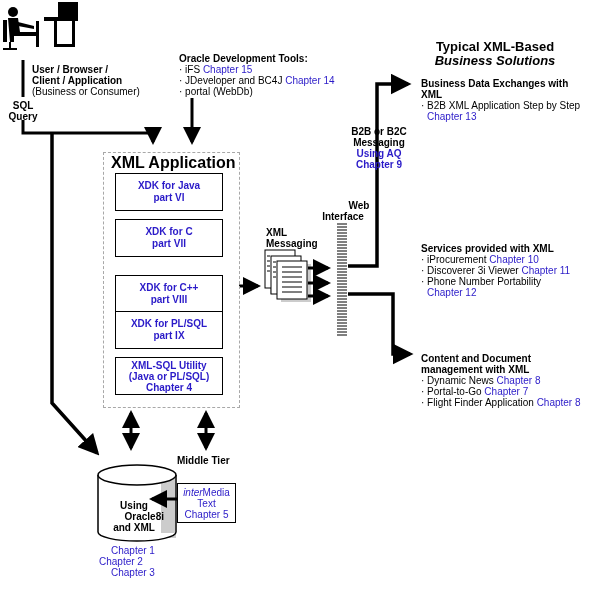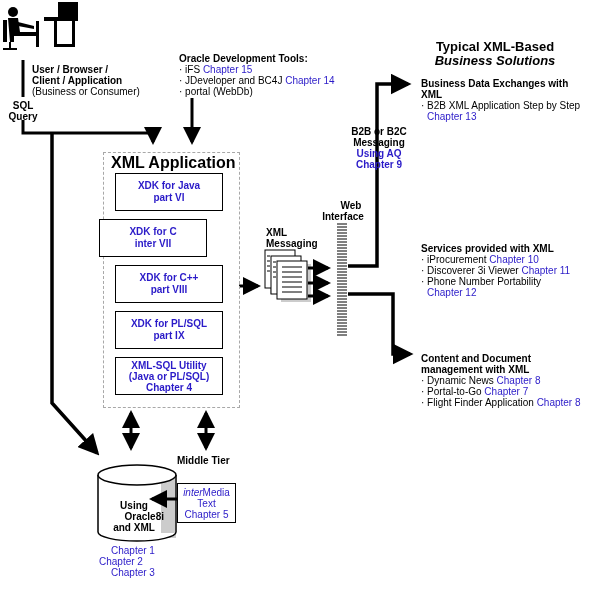--- a/index.html
+++ b/index.html
@@ -152,42 +152,42 @@
 <div class="t bullet" style="left:179px;top:64px;"><span>iFS</span> <span class="link">Chapter 15</span></div>
 <div class="t bullet" style="left:179px;top:75px;"><span>JDeveloper and BC4J</span> <span class="link">Chapter 14</span></div>
 <div class="t bullet" style="left:179px;top:86px;"><span>portal (WebDb)</span></div>
 
 <div class="dashed" style="left:103px;top:152px;width:135px;height:254px;"></div>
 <div class="t b" style="left:111px;top:156px;font-size:16px;line-height:13px;">XML Application</div>
 <div class="box" style="left:115px;top:173px;width:106px;height:36px;">
   <span>XDK for Java</span>
   <span>part VI</span>
 </div>
-<div class="box" style="left:99px;top:219px;width:106px;height:36px;">
+<div class="box" style="left:115px;top:219px;width:106px;height:36px;">
   <span>XDK for C</span>
-  <span>inter VII</span>
-</div>
-<div class="box" style="left:115px;top:265px;width:106px;height:36px;">
+  <span>part VII</span>
+</div>
+<div class="box" style="left:115px;top:275px;width:106px;height:36px;">
   <span>XDK for C++</span>
   <span>part VIII</span>
 </div>
 <div class="box" style="left:115px;top:311px;width:106px;height:36px;">
   <span>XDK for PL/SQL</span>
   <span>part IX</span>
 </div>
 <div class="box" style="left:115px;top:357px;width:106px;height:36px;line-height:11px;">
   <span>XML-SQL Utility</span>
   <span>(Java or PL/SQL)</span>
   <span>Chapter 4</span>
 </div>
 
 <div class="t b" style="left:266px;top:227px;">XML</div>
 <div class="t b" style="left:266px;top:238px;">Messaging</div>
 
-<div class="t b c" style="left:326px;top:200px;width:50px;">Web</div>
+<div class="t b c" style="left:334px;top:200px;width:50px;">Web</div>
 <div class="t b c" style="left:318px;top:211px;width:50px;">Interface</div>
 
 <div class="t b c" style="left:342px;top:126px;width:74px;">B2B or B2C</div>
 <div class="t b c" style="left:342px;top:137px;width:74px;">Messaging</div>
 <div class="t b c link" style="left:342px;top:148px;width:74px;">Using AQ</div>
 <div class="t b c link" style="left:342px;top:159px;width:74px;">Chapter 9</div>
 
 <div class="t b c" style="left:420px;top:40px;width:150px;font-size:13px;line-height:14px;">Typical XML-Based</div>
 <div class="t b c" style="left:420px;top:54px;width:150px;font-size:13px;line-height:14px;font-style:italic;">Business Solutions</div>
 

